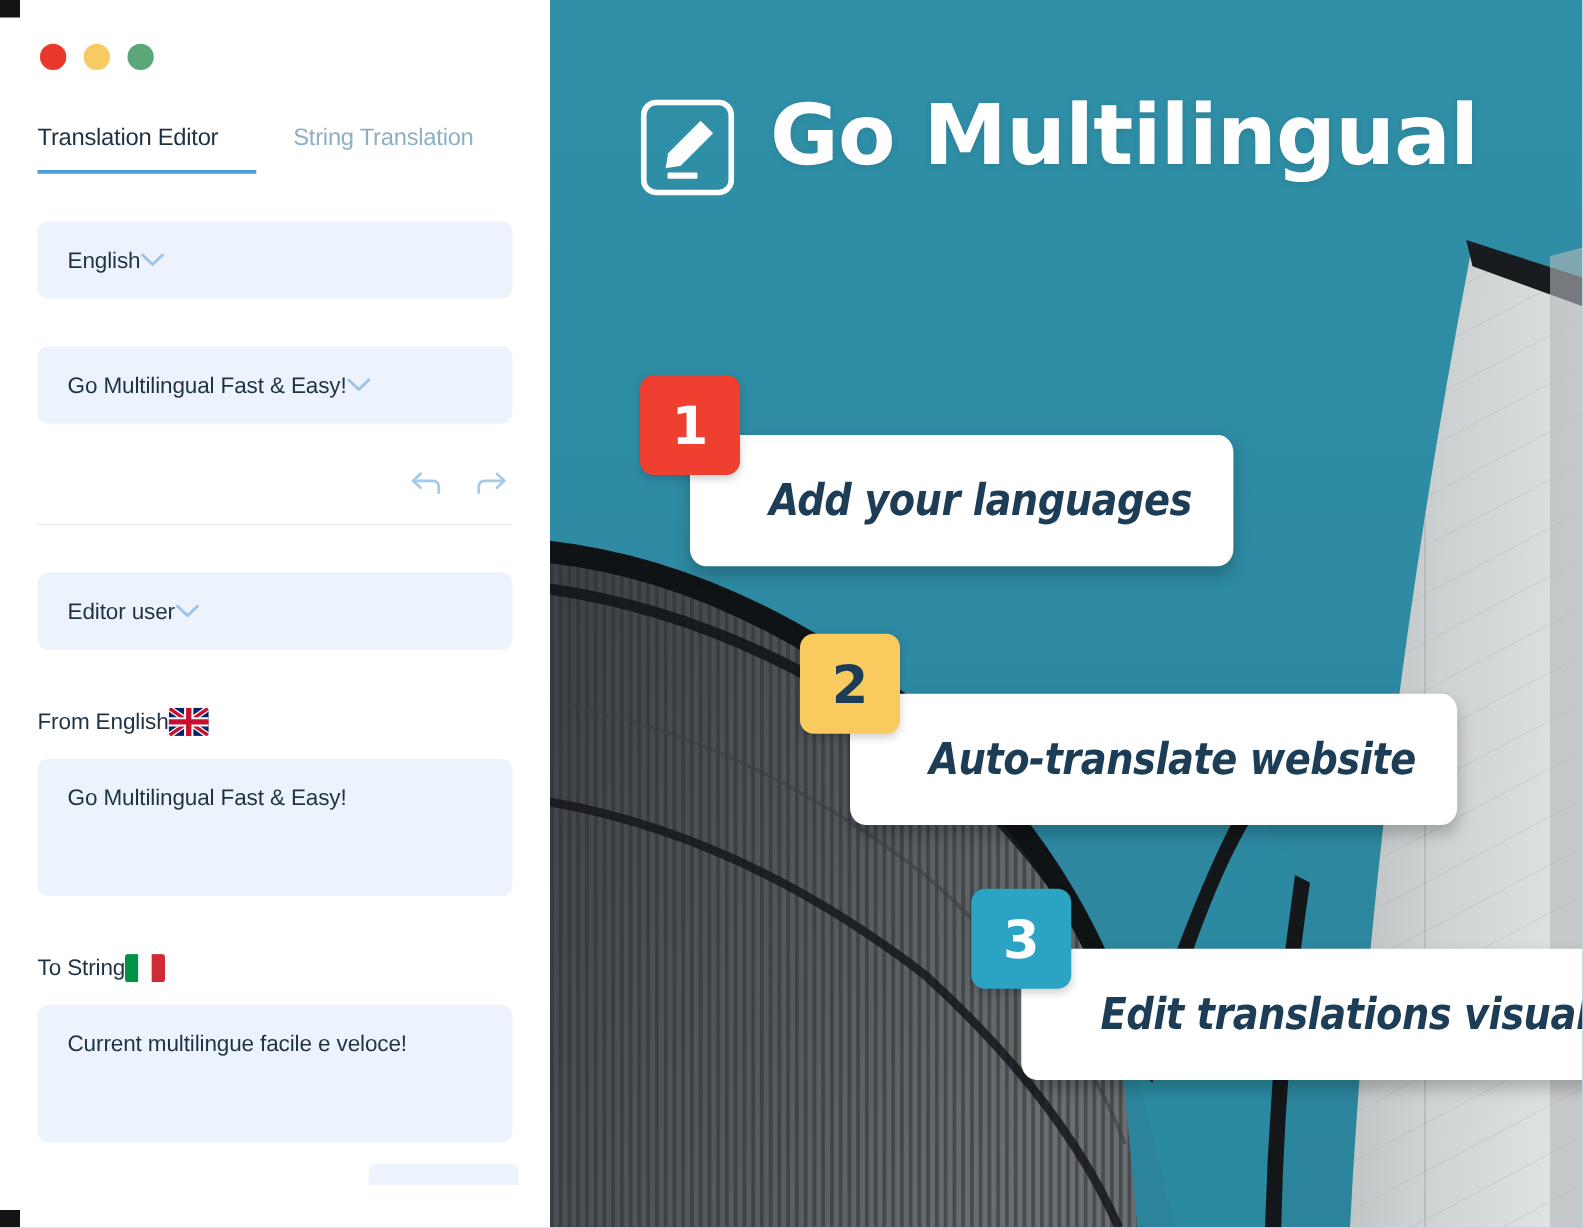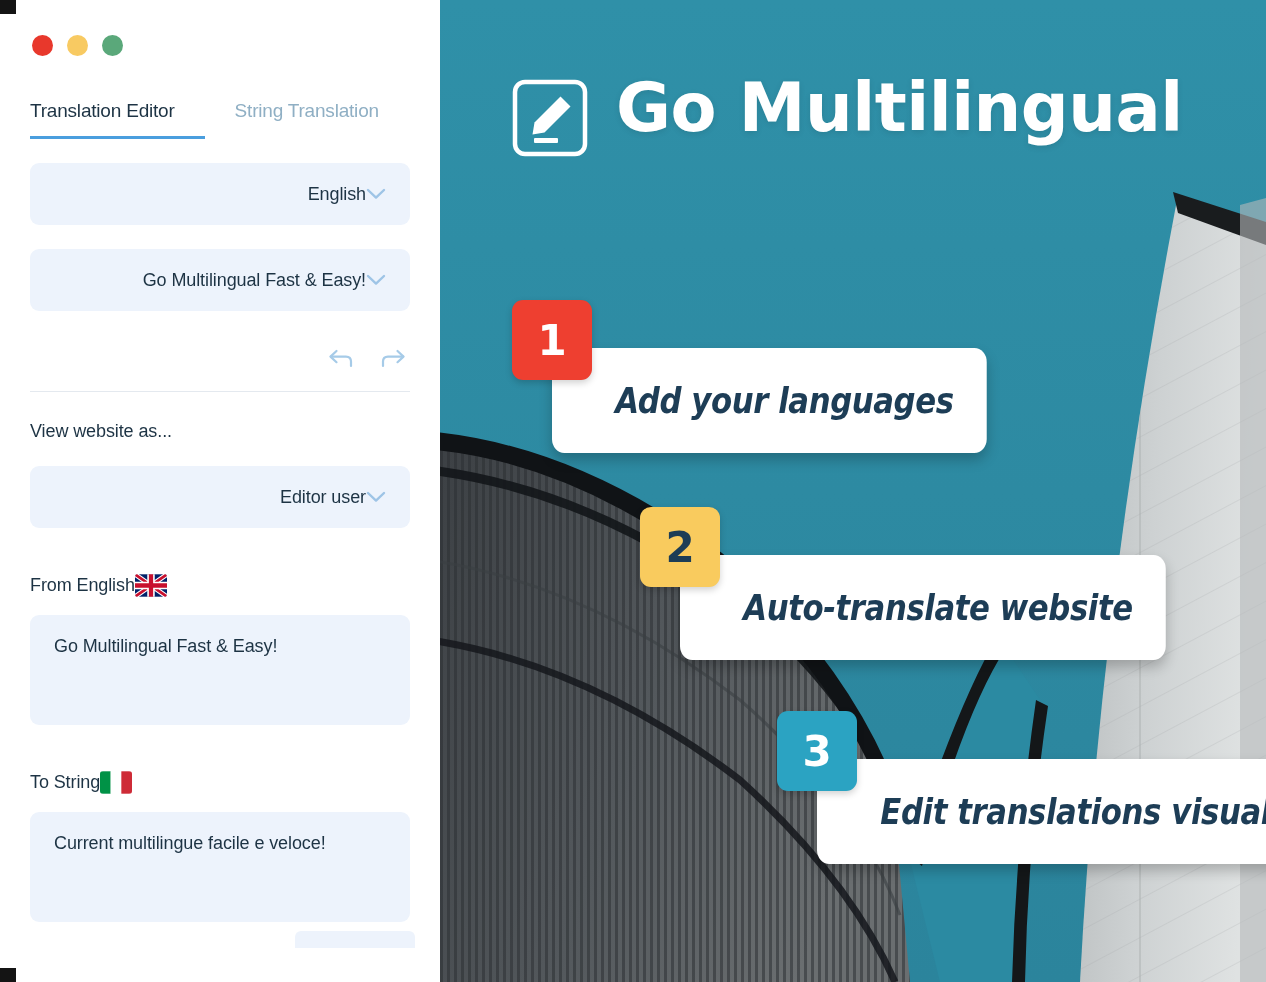--- a/index.html
+++ b/index.html
@@ -79,27 +79,27 @@
     color: #1d3344;
     border-bottom: 3px solid #4a9ede;
     padding-right: 30px;
   }
   .tab.inactive {
     color: #8fafc4;
     margin-left: 30px;
   }
 
   .field {
-    margin-top: 24px;
+    margin-top: 38px;
     height: 62px;
     background: #edf3fc;
     border-radius: 9px;
     display: flex;
     align-items: center;
-    justify-content: flex-end;
+    justify-content: flex-start;
     padding: 0 24px;
     box-sizing: border-box;
     cursor: pointer;
   }
   .field-value {
     font-size: 18px;
     color: #1d3344;
     letter-spacing: -0.1px;
   }
   .chev {
@@ -309,21 +309,20 @@
         <path d="M2.8 9.6 L18 9.6 Q23 9.6 23 14.6 L23 19" fill="none" stroke="#a6cbe8" stroke-width="2.2" stroke-linecap="round"></path>
       </svg>
       <svg class="hist-btn" viewBox="0 0 26 22">
         <path d="M17.5 4 L23.5 9.6 L17.5 15.2" fill="none" stroke="#a6cbe8" stroke-width="2.2" stroke-linecap="round" stroke-linejoin="round"></path>
         <path d="M23.2 9.6 L8 9.6 Q3 9.6 3 14.6 L3 19" fill="none" stroke="#a6cbe8" stroke-width="2.2" stroke-linecap="round"></path>
       </svg>
     </div>
 
     <div class="divider"></div>
 
-    <div class="section-label">View website as...</div>
 
     <div class="field">
       <span class="field-value">Editor user</span>
       <svg class="chev" viewBox="0 0 20 12">
         <path d="M2 2 L10 9.6 L18 2" fill="none" stroke="#9ec4e6" stroke-width="2.4" stroke-linecap="round" stroke-linejoin="round"></path>
       </svg>
     </div>
 
     <div class="label-row">
       <div class="section-label">From English</div>

